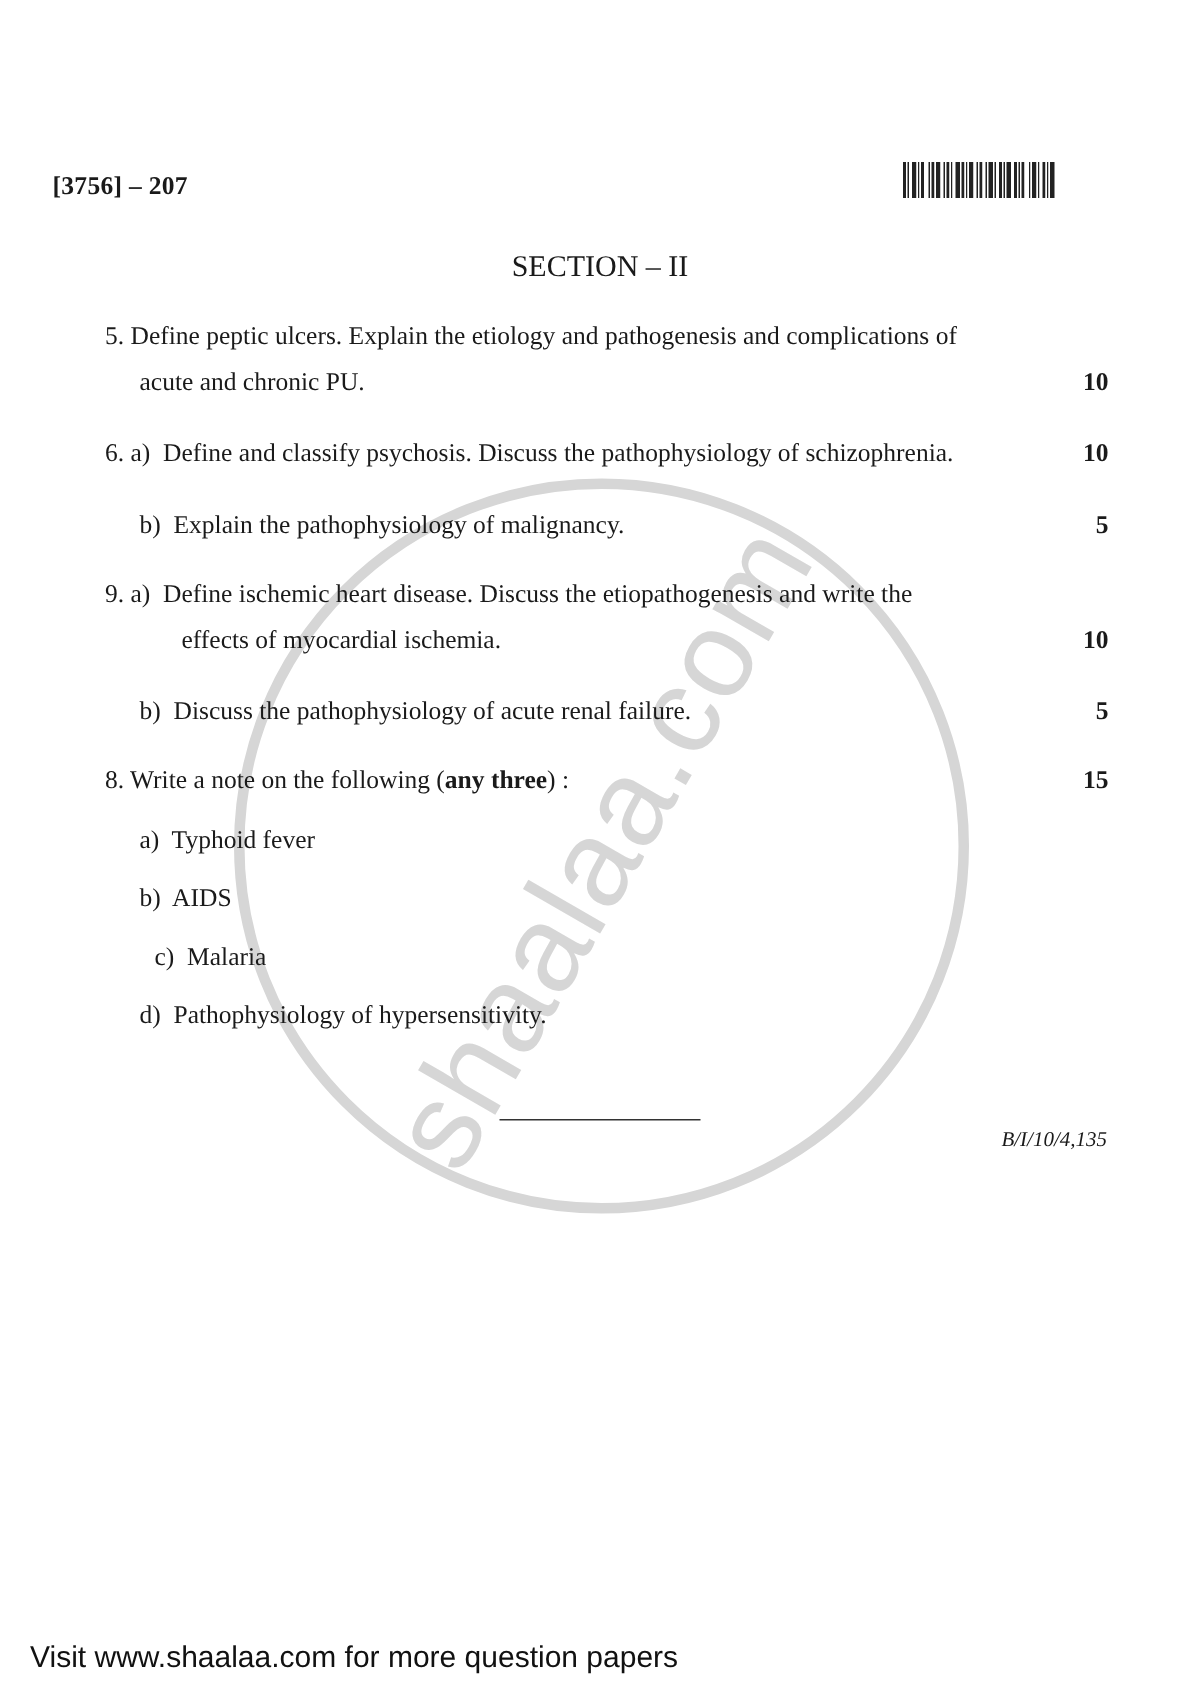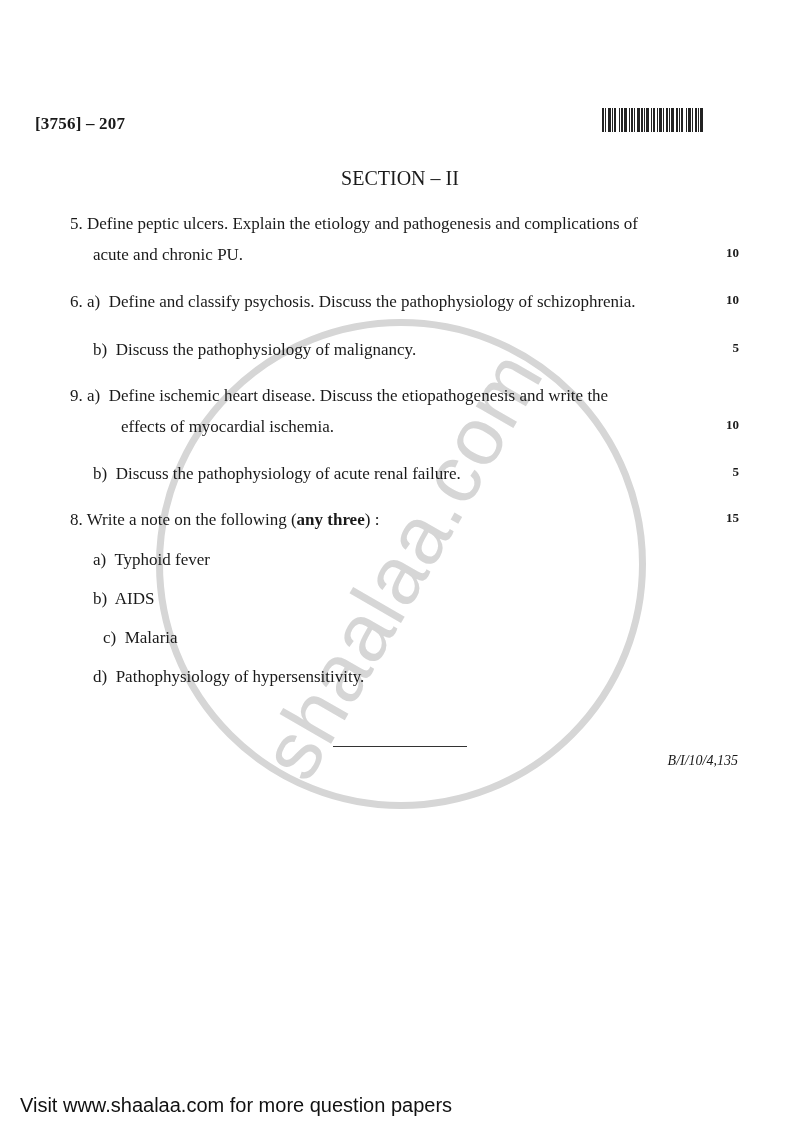--- a/index.html
+++ b/index.html
@@ -7,21 +7,21 @@
       width: 800px; height: 1132px; position: relative; overflow: hidden;
       font-family: "Liberation Serif", "DejaVu Serif", serif;
       color: #1a1a1a;
     }
     .abs { position: absolute; }
     .paper-code { left: 35px; top: 114px; font-size: 17px; font-weight: bold; letter-spacing: 0.2px; }
     .barcode { left: 602px; top: 108px; width: 136px; height: 24px; display: flex; align-items: stretch; gap: 0; }
     .barcode span { display: block; height: 100%; background: #222; }
     .section-title { left: 0; width: 800px; top: 167px; text-align: center; font-size: 20px; }
     .q-line { position: absolute; font-size: 17px; white-space: nowrap; }
-    .marks { position: absolute; right: 61px; font-size: 13px; font-weight: bold; text-align: right; margin-left: 18px; }
+    .marks { position: absolute; right: 61px; font-size: 17px; font-weight: bold; text-align: right; margin-left: 18px; }
     .bold { font-weight: bold; }
     .end-rule { left: 333px; top: 746px; width: 134px; height: 1px; background: #333; }
     .print-code { right: 62px; top: 753px; font-size: 14px; font-style: italic; }
     .footer { left: 20px; top: 1094px; font-family: "Liberation Sans", "DejaVu Sans", sans-serif; font-size: 20px; color: #111; }
     .wm-circle {
       left: 156px; top: 319px; width: 490px; height: 490px;
       border: 7px solid #d6d6d6; border-radius: 50%; box-sizing: border-box;
       pointer-events: none;
     }
     .wm-text {
@@ -110,21 +110,21 @@
 
 <div>
   <div class="q-line layer-text" style="left:70px; top:214px;">5. Define peptic ulcers. Explain the etiology and pathogenesis and complications of</div>
   <div class="q-line layer-text" style="left:93px; top:245px;font-family:Liberation Serif, serif;">acute and chronic PU.</div>
   <div class="marks layer-text" style="top:245px;">10</div>
 </div>
 
 <div>
   <div class="q-line layer-text" style="left:70px; top:292px; white-space:pre;">6. a)  Define and classify psychosis. Discuss the pathophysiology of schizophrenia.</div>
   <div class="marks layer-text" style="top:292px;">10</div>
-  <div class="q-line layer-text" style="left:93px; top:340px; white-space:pre;">b)  Discuss the pathophysiology of malignancy.</div>
+  <div class="q-line layer-text" style="left:93px; top:340px; white-space:pre;">b)  Explain the pathophysiology of malignancy.</div>
   <div class="marks layer-text" style="top:340px;">5</div>
 </div>
 
 <div>
   <div class="q-line layer-text" style="left:70px; top:386px; white-space:pre;">9. a)  Define ischemic heart disease. Discuss the etiopathogenesis and write the</div>
   <div class="q-line layer-text" style="left:121px; top:417px;">effects of myocardial ischemia.</div>
   <div class="marks layer-text" style="top:417px;">10</div>
   <div class="q-line layer-text" style="left:93px; top:464px; white-space:pre;">b)  Discuss the pathophysiology of acute renal failure.</div>
   <div class="marks layer-text" style="top:464px;">5</div>
 </div>

